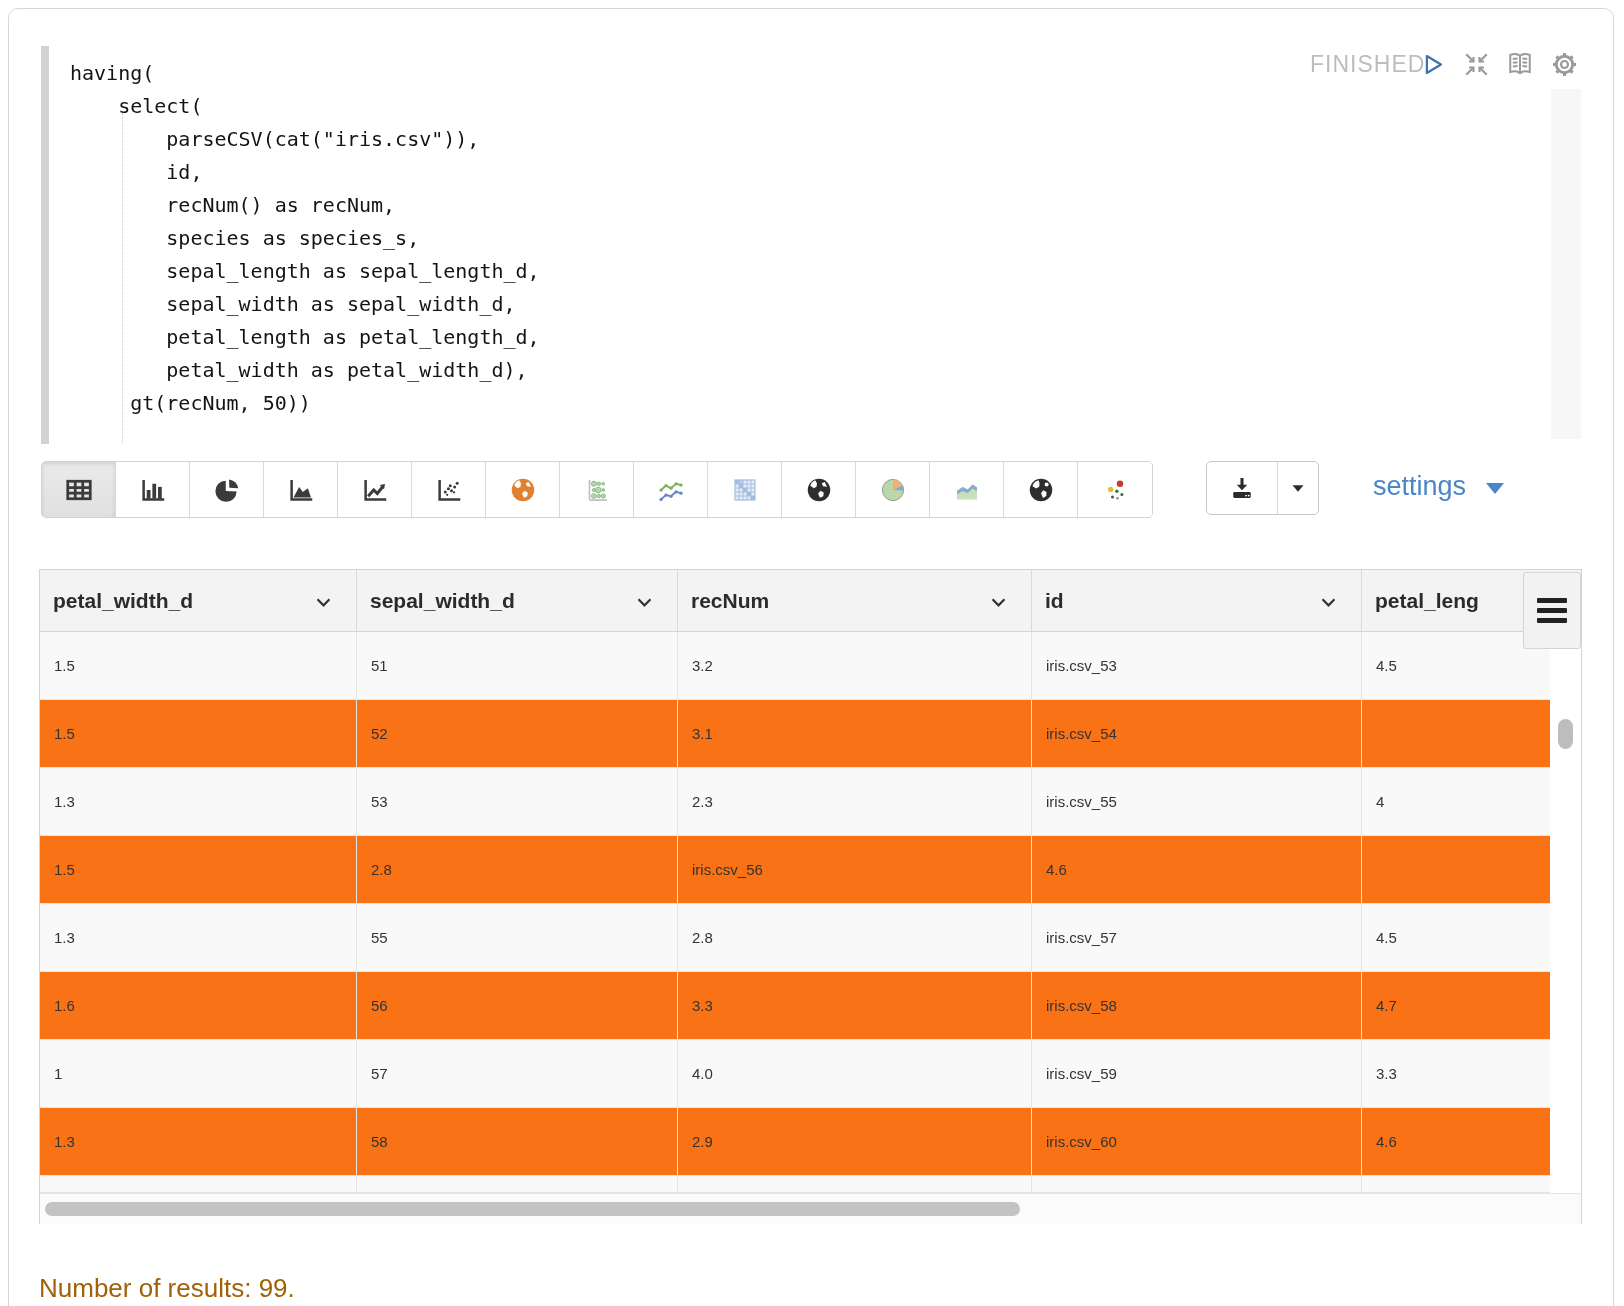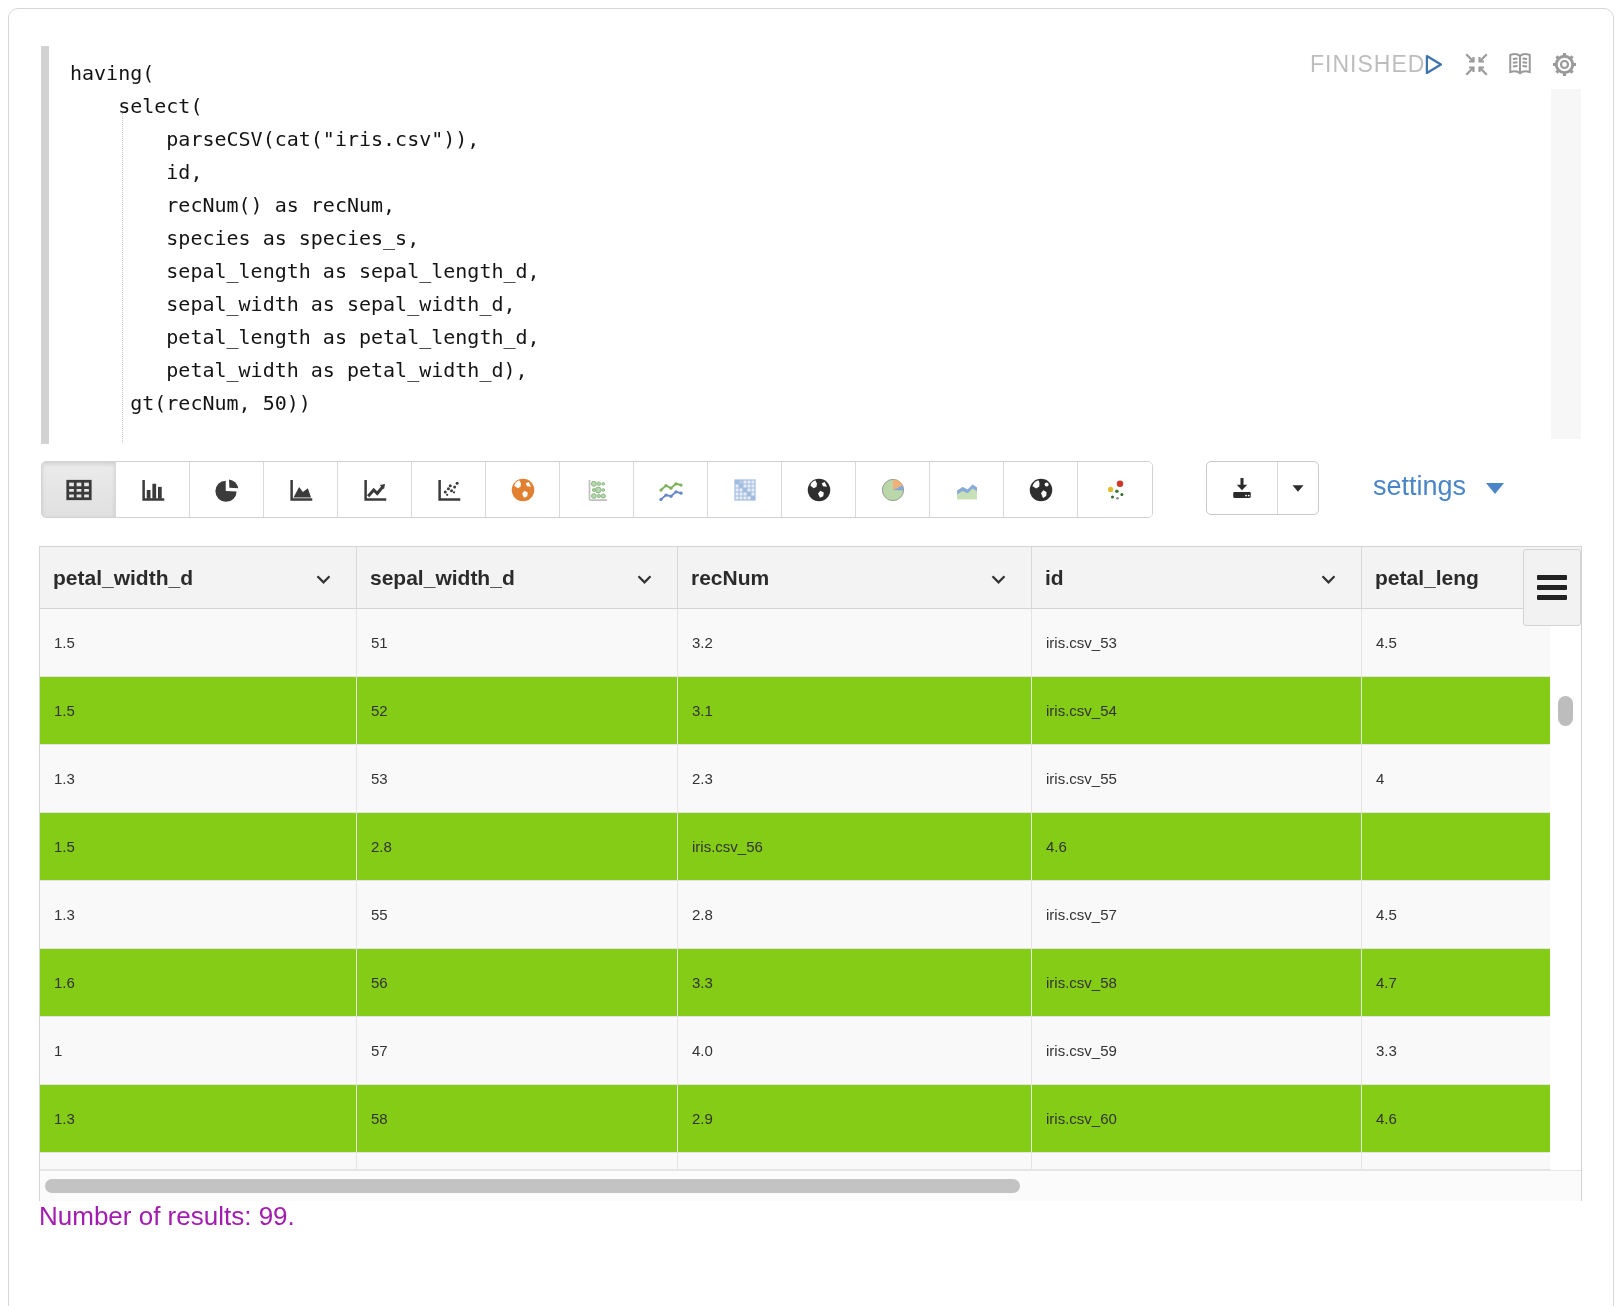--- a/index.html
+++ b/index.html
@@ -47,22 +47,22 @@
   }
   .dl-main { width:71px; display:flex; align-items:center; justify-content:center; border-right:1px solid #d9d9d9; cursor:pointer; }
   .dl-caret { width:40px; display:flex; align-items:center; justify-content:center; cursor:pointer; }
   .settings-link {
     position:absolute; left:1364px; top:10px; display:flex; align-items:center; gap:20px;
     color:#4a86c7; font-size:27px; cursor:pointer;
   }
   .settings-caret { width:0; height:0; border-left:9px solid transparent; border-right:9px solid transparent; border-top:11px solid #4a86c7; margin-top:4px; }
   
   .grid-table {
-    position:absolute; left:30px; top:537px; width:1543px; height:655px;
-    border:1px solid #d4d4d4; background:#84cc16;
+    position:absolute; left:30px; top:560px; width:1543px; height:655px;
+    border:1px solid #d4d4d4; background:#f97316;
   }
   .thead {
     position:absolute; left:0; top:0; width:100%; height:62px;
     display:grid; grid-template-columns:317px 321px 354px 330px 1fr;
     background:#f3f3f3; border-bottom:1px solid #d4d4d4;
   }
   .hcell {
     position:relative; display:flex; align-items:center; padding-left:13px;
     font-size:21px; font-weight:bold; color:#2b2b2b;
     border-right:1px solid #d9d9d9; overflow:hidden; white-space:nowrap; cursor:pointer;
@@ -88,21 +88,21 @@
   .vthumb { position:absolute; right:8px; top:87px; width:15px; height:30px; border-radius:8px; background:#bdbdbd; cursor:pointer; }
   .hscroll { position:absolute; left:0; top:623px; width:100%; height:31px; background:#fbfbfb; border-top:1px solid #e6e6e6; }
   .hthumb { position:absolute; left:5px; top:8px; width:975px; height:14px; border-radius:7px; background:#c3c3c3; cursor:pointer; }
   .burger-box {
     position:absolute; right:0; top:2px; width:58px; height:77px;
     background:#f2f2f2; border:1px solid #d4d4d4; border-radius:3px;
     display:flex; flex-direction:column; align-items:center; justify-content:center; gap:5px; cursor:pointer;
   }
   .burger-box span { display:block; width:30px; height:5px; background:#222; border-radius:1px; }
   
-  .results-count { position:absolute; left:30px; top:1192px; font-size:26px; color:#a21caf;text-align:right; }
+  .results-count { position:absolute; left:30px; top:1264px; font-size:26px; color:#a16207;text-align:right; }
 </style>
 </head>
 <body>
 
 <div class="card">
 
   <div class="editor">
     <div class="gutter-bar"></div>
     <div class="indent-guide"></div>
     <pre class="code">having(

